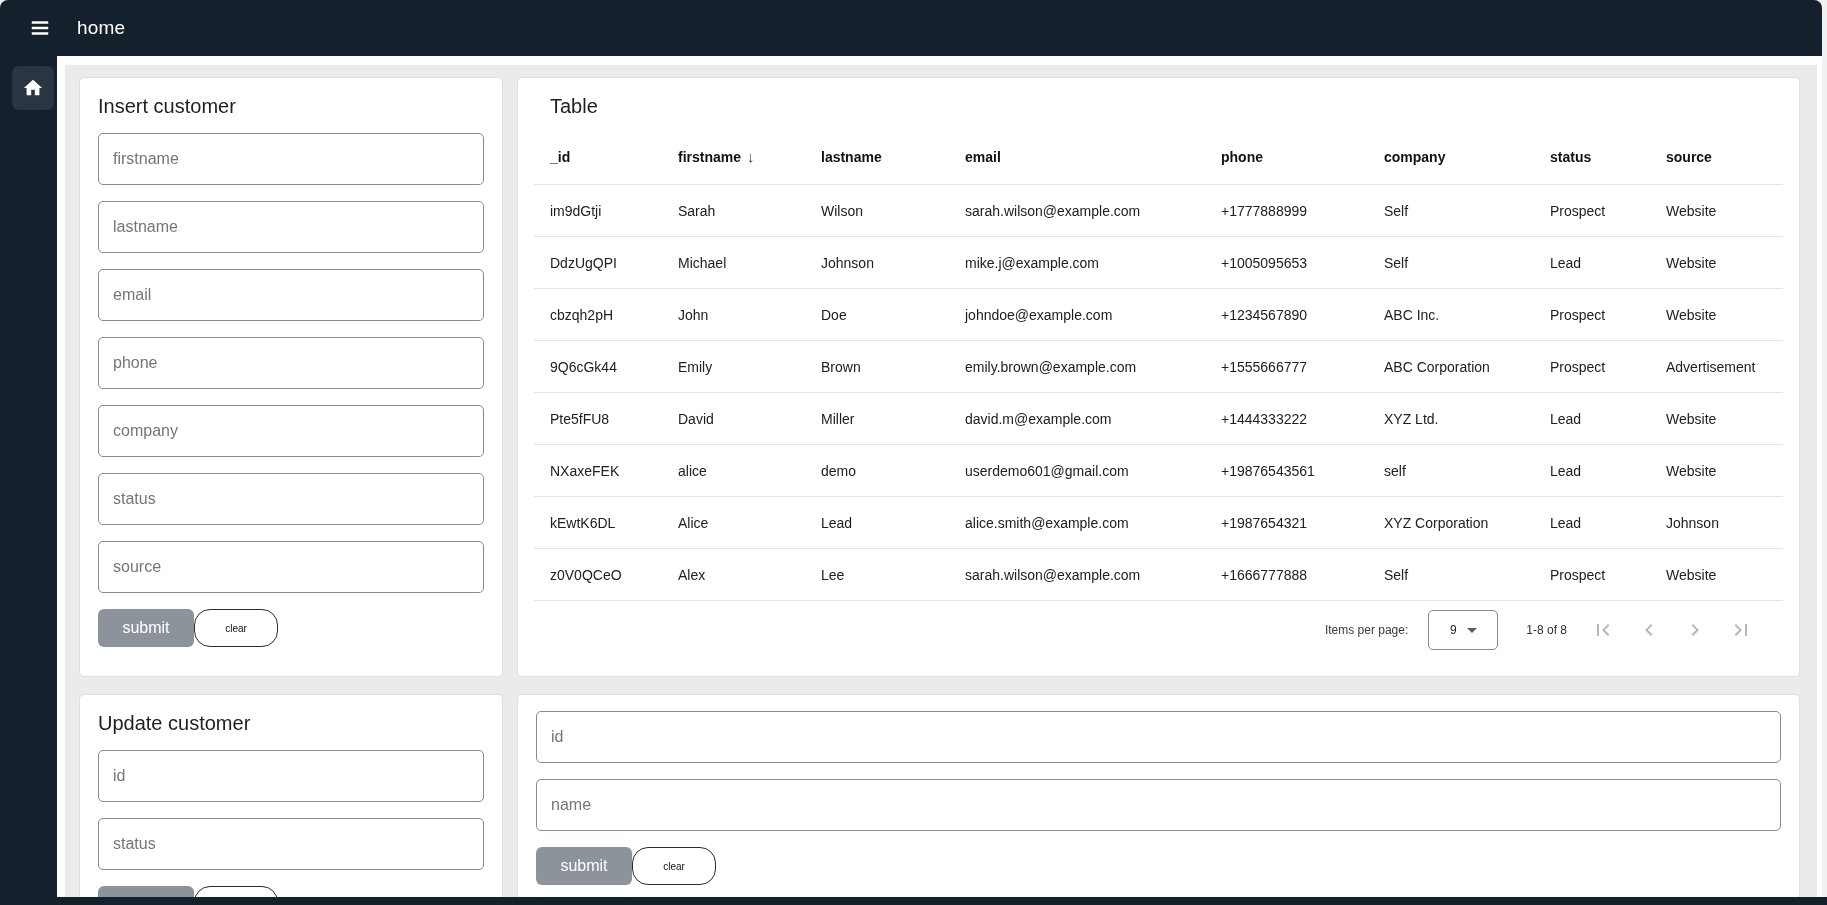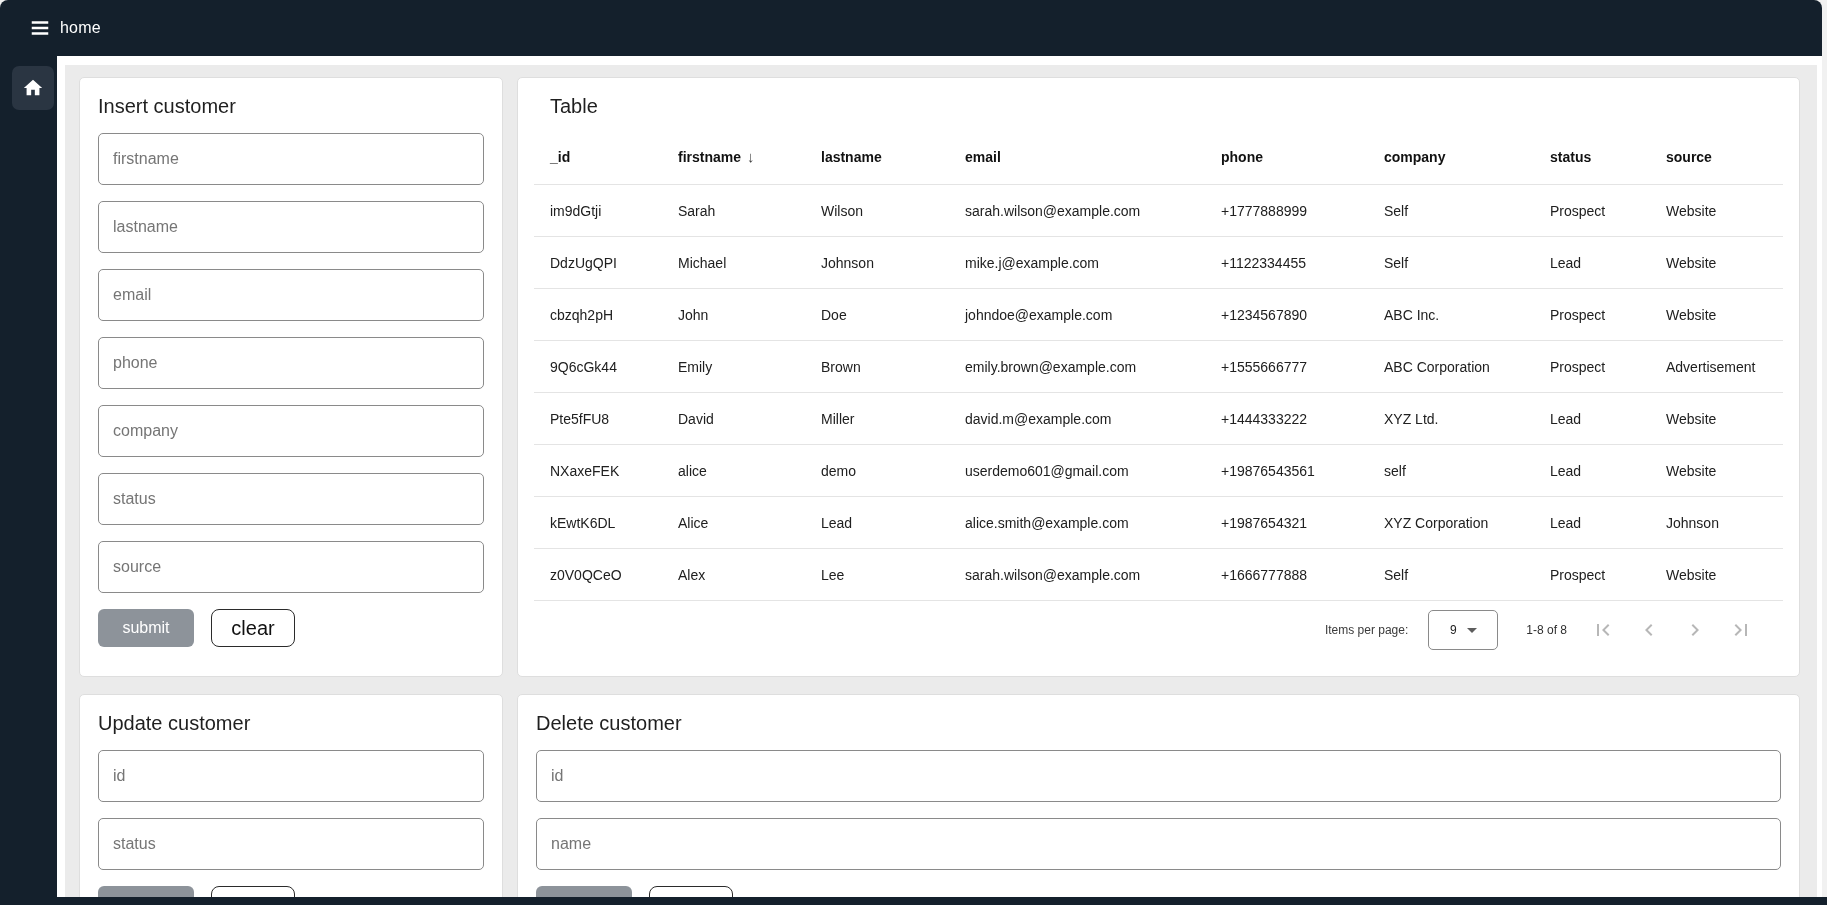--- a/index.html
+++ b/index.html
@@ -16,21 +16,21 @@
     height: 56px; background: #14202c;
     border-radius: 8px 8px 0 0;
     display: flex; align-items: center;
     padding-left: 20px; color: #ffffff;
   }
   .menu-btn {
     background: none; border: none; cursor: pointer;
     width: 40px; height: 40px;
     display: flex; align-items: center; justify-content: center;
   }
-  .toolbar-title { font-size: 16px; color: #ffffff; letter-spacing: .2px; }
+  .toolbar-title { font-size: 19px; margin-left: 17px; color: #ffffff; letter-spacing: .2px; }
 
   
   .main { display: flex; height: 849px; background: #ffffff; }
   .sidebar { width: 57px; background: #14202c; flex: 0 0 57px; padding: 10px 0 0 12px; }
   .home-btn {
     width: 42px; height: 44px; border: none; border-radius: 7px;
     background: #2a3542; display: flex; align-items: center; justify-content: center;
     cursor: pointer;
   }
   .content { flex: 1; background: #ffffff; padding: 9px 5px 0 8px; }
@@ -56,30 +56,30 @@
   .form-card { padding: 16px 18px; }
   .form-card .card-title { margin-bottom: 15px; }
   .field {
     display: block; width: 100%; height: 52px;
     border: 1px solid #8a8a8a; border-radius: 5px;
     padding: 0 14px; font-size: 16px; font-family: "Liberation Sans", sans-serif;
     color: #1f1f1f; background: #ffffff; outline: none;
     margin-bottom: 16px;
   }
   .field::placeholder { color: #757575; opacity: 1; }
-  .btn-row { display: flex; gap: 17px; margin-top: 10px; }
+  .btn-row { display: flex; margin-top: 10px; }
   .btn-submit {
     min-width: 96px; height: 38px; border: none; border-radius: 6px;
     background: #8d939a; color: #ffffff; font-size: 16px;
     font-family: "Liberation Sans", sans-serif; cursor: pointer;
   }
   .btn-clear {
-    min-width: 84px; height: 38px; border-radius: 8px;
+    min-width: 84px; height: 38px; border-radius: 16px;
     background: #ffffff; border: 1.5px solid #2b2b2b; color: #111111;
-    font-size: 20px; font-family: "Liberation Sans", sans-serif; cursor: pointer;
+    font-size: 10px; font-family: "Liberation Sans", sans-serif; cursor: pointer;
   }
 
   
   .table-card { padding: 16px 0 0 0; display: flex; flex-direction: column; }
   .table-card .card-title { padding-left: 32px; }
   .ttable { margin-top: 11px; padding: 0 16px; }
   .thead-row, .trow {
     display: grid;
     grid-template-columns: 128px 143px 144px 256px 163px 166px 116px 1fr;
     align-items: center;
@@ -199,21 +199,21 @@
                     <div class="td">+1777888999</div>
                     <div class="td">Self</div>
                     <div class="td">Prospect</div>
                     <div class="td">Website</div>
                   </div>
                   <div class="trow">
                     <div class="td">DdzUgQPI</div>
                     <div class="td">Michael</div>
                     <div class="td">Johnson</div>
                     <div class="td">mike.j@example.com</div>
-                    <div class="td">+1122334455</div>
+                    <div class="td">+1005095653</div>
                     <div class="td">Self</div>
                     <div class="td">Lead</div>
                     <div class="td">Website</div>
                   </div>
                   <div class="trow">
                     <div class="td">cbzqh2pH</div>
                     <div class="td">John</div>
                     <div class="td">Doe</div>
                     <div class="td">johndoe@example.com</div>
                     <div class="td">+1234567890</div>
@@ -310,21 +310,20 @@
             <h2 class="card-title">Update customer</h2>
             <input class="field" placeholder="id" style="">
             <input class="field" placeholder="status" style="">
             <div class="btn-row">
               <button class="btn-submit">submit</button>
               <button class="btn-clear">clear</button>
             </div>
           </section>
 
           <section class="card form-card">
-            <h2 class="card-title">Delete customer</h2>
             <input class="field" placeholder="id" style="">
             <input class="field" placeholder="name" style="">
             <div class="btn-row">
               <button class="btn-submit">submit</button>
               <button class="btn-clear">clear</button>
             </div>
           </section>
 
         </div>
       </div>

